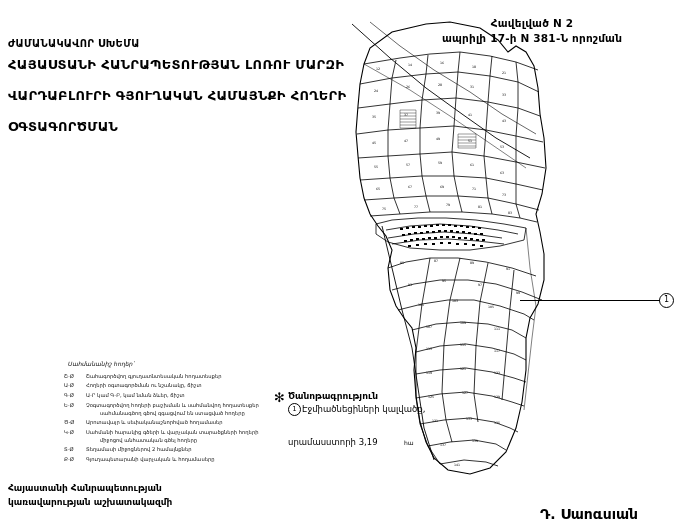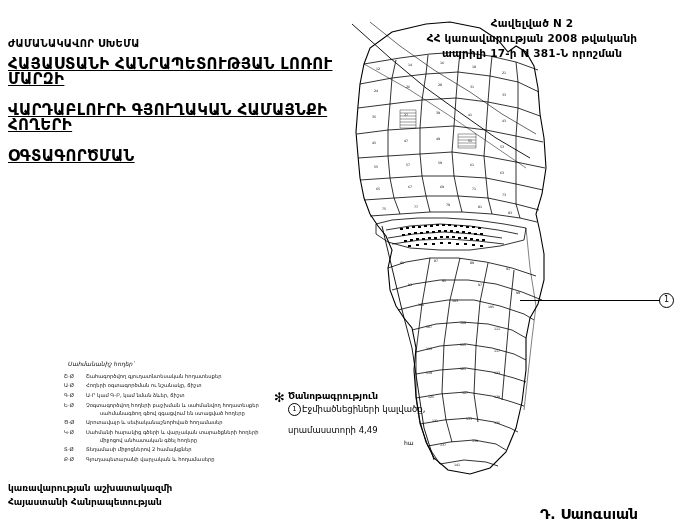--- a/index.html
+++ b/index.html
@@ -37,23 +37,22 @@
     left: 8px; top: 28px;
     width: 340px;
     font-size: 10px;
     font-weight: bold;
     line-height: 15px;
     letter-spacing: 0.3px;
   }
   .hdr-title .sub {
     display: block;
     margin-top: 6px;
-    font-size: 15px;
+    font-size: 13px;
     line-height: 15px;
-    text-decoration: underline;
   }
 
   
   .legend {
     position: absolute;
     left: 64px; top: 352px;
     width: 215px;
     font-size: 5.2px;
     line-height: 7.6px;
     color: #111;
@@ -93,21 +92,21 @@
   .note .star {
     position: absolute;
     left: -14px; top: 1px;
     font-size: 13px;
   }
   .note .note-head {
     font-weight: bold;
   }
   .note .note-line {
     display: block;
-    margin-top: 8px;
+    margin-top: 20px;
     font-size: 8.5px;
     line-height: 12px;
   }
   .circ-num {
     display: inline-block;
     width: 11px; height: 11px;
     border: 1px solid #000;
     border-radius: 50%;
     text-align: center;
     line-height: 10px;
@@ -163,21 +162,20 @@
   }
   .map-svg { display: block; }
 </style>
 </head>
 <body>
 
 <div class="page">
 
   <div class="hdr-right">
     <div>Հավելված N 2</div>
-    <div>ՀՀ կառավարության 2008 թվականի</div>
     <div>ապրիլի 17-ի N 381-Ն որոշման</div>
   </div>
 
   <div class="hdr-title">
     <div>ԺԱՄԱՆԱԿԱՎՈՐ ՍԽԵՄԱ</div>
     <span class="sub">ՀԱՅԱՍՏԱՆԻ ՀԱՆՐԱՊԵՏՈՒԹՅԱՆ ԼՈՌՈՒ ՄԱՐԶԻ</span>
     <span class="sub" style="margin-top:16px">ՎԱՐԴԱԲԼՈՒՐԻ ԳՅՈՒՂԱԿԱՆ ՀԱՄԱՅՆՔԻ ՀՈՂԵՐԻ</span>
     <span class="sub" style="margin-top:16px">ՕԳՏԱԳՈՐԾՄԱՆ</span>
   </div>
 
@@ -412,23 +410,23 @@
     <div class="legend-row">
       <span class="legend-key">Ք-Ø</span>
       <span class="legend-val">Գյուղապետարանի վարչական և հողամասերը</span>
     </div>
   </div>
 
   <div class="note">
     <span class="star">✻</span>
     <div class="note-head">Ծանոթագրություն</div>
     <span class="circ-num">1</span><span class="note-line" style="display:inline">Էջմիածնեցիների կալվածք,</span>
-    <span class="note-line">սրամասստորի 4,49</span>
+    <span class="note-line">սրամասստորի 3,19</span>
     <span class="small-num">հա</span>
   </div>
 
   <div class="footer-left">
+    <div>Հայաստանի Հանրապետության</div>
     <div>կառավարության աշխատակազմի</div>
-    <div>Հայաստանի Հանրապետության</div>
   </div>
   <div class="footer-right">Դ. Սարգսյան</div>
 
 </div>
 
 </body></html>

